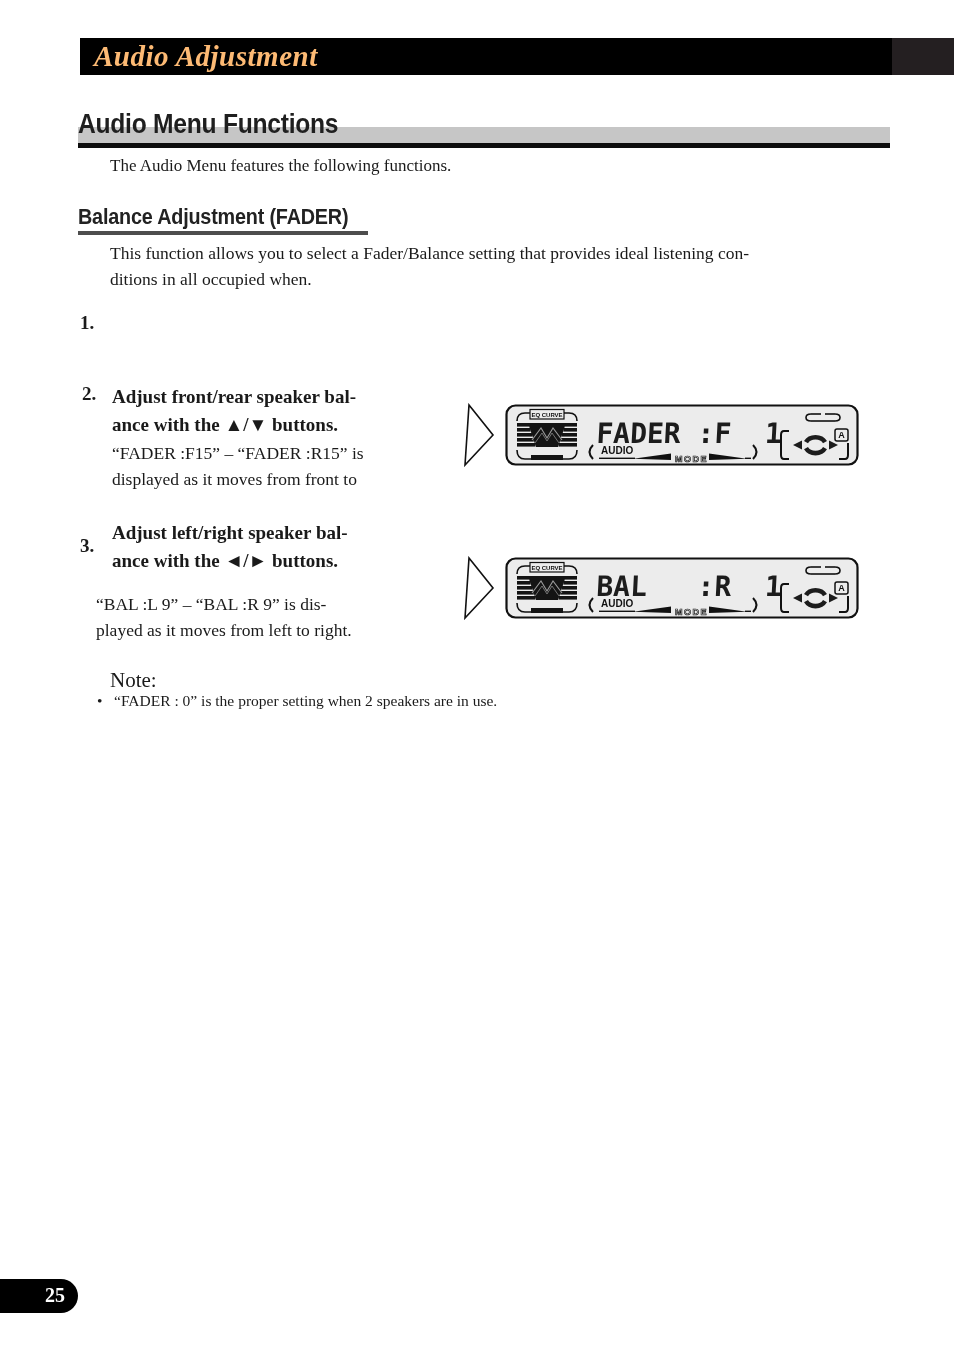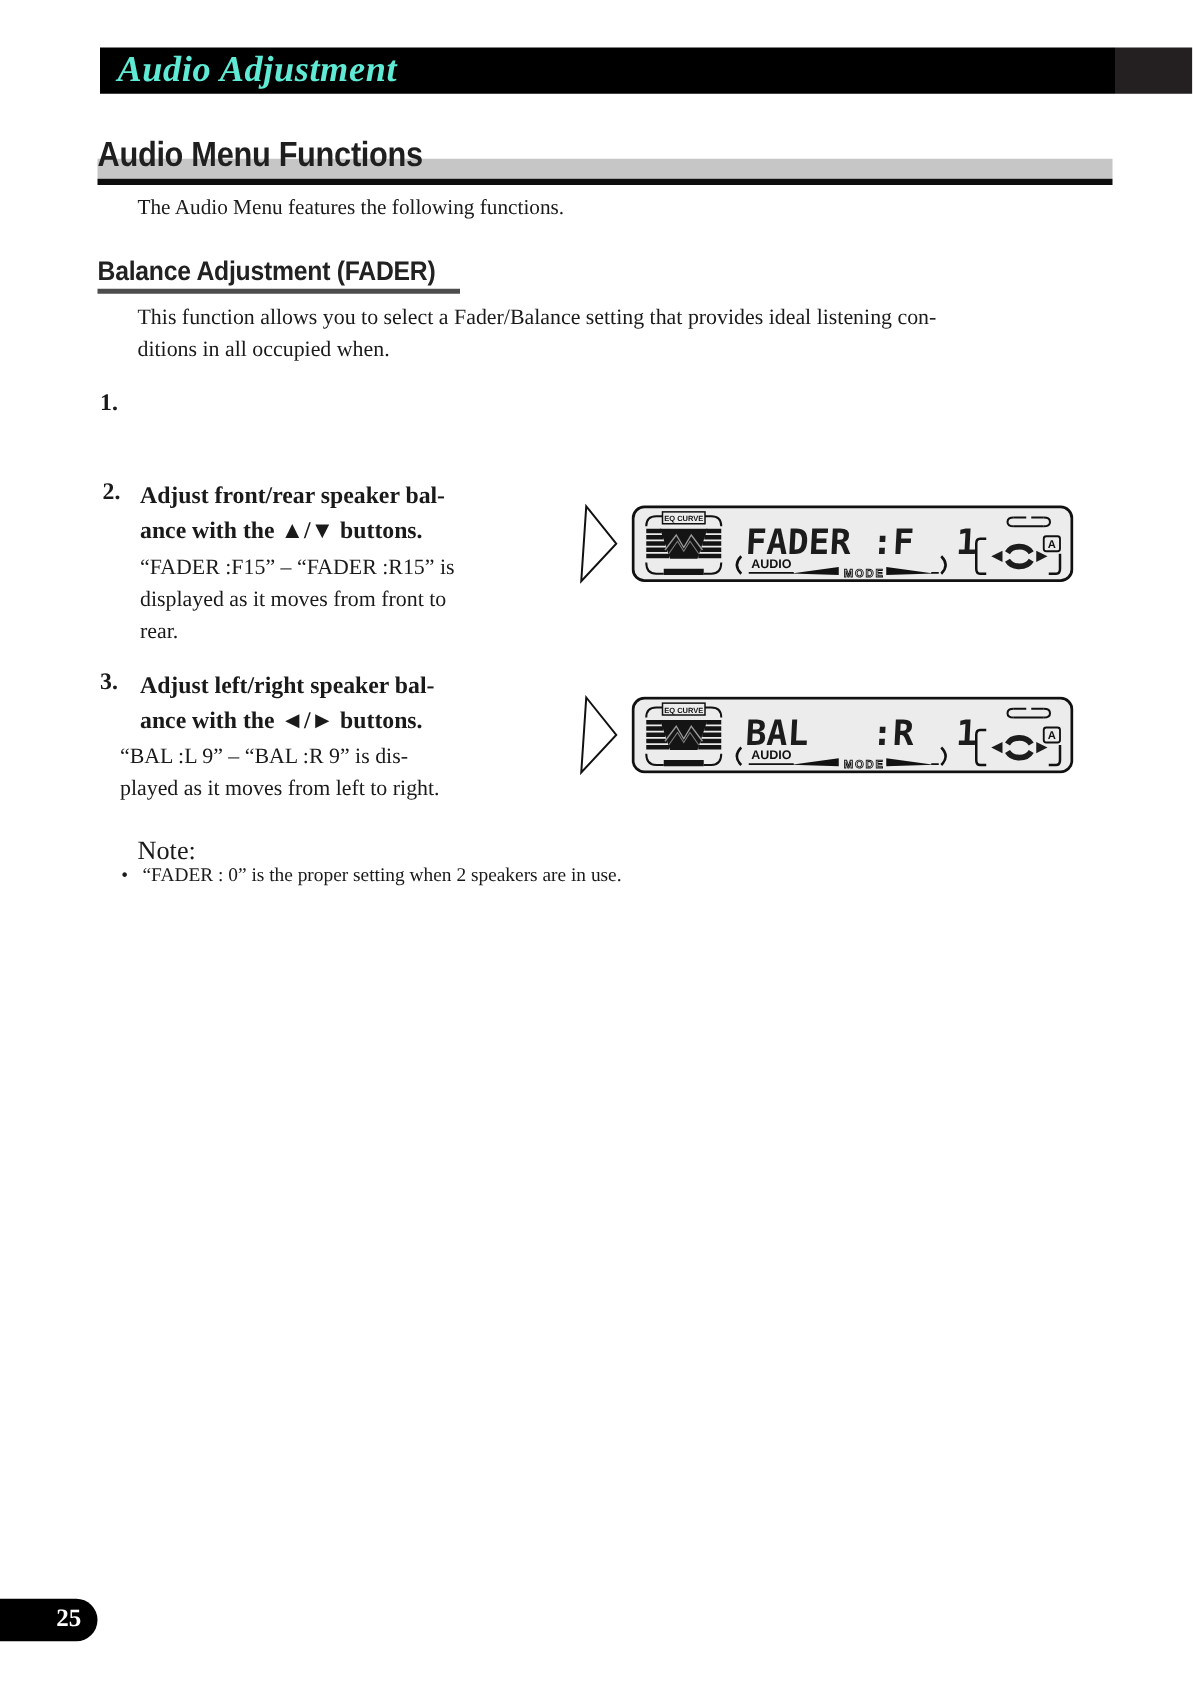--- a/index.html
+++ b/index.html
@@ -9,21 +9,21 @@
   }
   
   .header-bar{
     position:absolute;left:80px;top:38px;width:812px;height:37px;background:#000;
   }
   .header-tab{
     position:absolute;left:892px;top:38px;width:62px;height:37px;background:#241f21;
   }
   .header-title{
     position:absolute;left:14px;top:1px;height:35px;line-height:35px;
-    color:#5eead4;font-size:29px;font-weight:bold;font-style:italic;
+    color:#fdba74;font-size:29px;font-weight:bold;font-style:italic;
     font-family:"Liberation Serif","DejaVu Serif",serif;letter-spacing:0.5px;white-space:nowrap;
   }
   
   .section-band{position:absolute;left:78px;top:127px;width:812px;height:16px;background:#c6c6c6;}
   .section-rule{position:absolute;left:78px;top:143px;width:812px;height:5px;background:#0d0d0d;}
   .section-title{
     position:absolute;left:78px;top:108px;font-size:28px;font-weight:bold;
     font-family:"Liberation Sans","DejaVu Sans",sans-serif;color:#1f1f1f;
     transform:scaleX(0.88);transform-origin:left top;white-space:nowrap;letter-spacing:-0.3px;
   }
@@ -89,21 +89,20 @@
   <div class="step-num" style="left:80px;top:312px;">1.</div>
 
   <div class="step-num" style="left:82px;top:383px;">2.</div>
   <div class="step-bold" style="left:112px;top:383px;">
     <div>Adjust front/rear speaker bal-</div>
     <div>ance with the ▲/▼ buttons.</div>
   </div>
   <div class="step-detail" style="left:112px;top:441px;">
     <div>“FADER :F15” – “FADER :R15” is</div>
     <div>displayed as it moves from front to</div>
-    <div>rear.</div>
   </div>
 
   <svg class="pointer-arrow" style="left:463px;top:403px;" viewBox="0 0 32 64">
     <polygon points="6,2 30,32 2,62" fill="#ffffff" stroke="#111" stroke-width="1.6"></polygon>
   </svg>
   <svg class="stereo-display" style="left:505px;top:404px;" viewBox="0 0 354 62">
     <rect x="1.5" y="1.5" width="351" height="59" rx="9" fill="#ececec" stroke="#111" stroke-width="2.2"></rect>
     <g transform="translate(12,5)">
       <path d="M0,12 Q0,4 8,4 L13,4" fill="none" stroke="#111" stroke-width="1.6"></path>
       <path d="M47,4 L52,4 Q60,4 60,12" fill="none" stroke="#111" stroke-width="1.6"></path>
@@ -150,21 +149,21 @@
       <path d="M301,38.2 A10.5,8.5 0 0 1 320,38.2" fill="none" stroke="#1c1c1c" stroke-width="4.6"></path>
       <path d="M301,44.2 A10.5,8.5 0 0 0 320,44.2" fill="none" stroke="#1c1c1c" stroke-width="4.6"></path>
       <polygon points="324,36.5 333,41 324,45.5" fill="#1c1c1c"></polygon>
       <rect x="330" y="25" width="13" height="12" rx="2" fill="#ececec" stroke="#111" stroke-width="1.5"></rect>
       <text x="336.5" y="34" font-size="9" font-weight="bold" text-anchor="middle" fill="#111">A</text>
       <path d="M343,39 L343,51 Q343,55 340,55 L334,55" fill="none" stroke="#111" stroke-width="2"></path>
     </g>
   </svg>
 
   <div class="step-num" style="left:80px;top:535px;">3.</div>
-  <div class="step-bold" style="left:112px;top:535px;">
+  <div class="step-bold" style="left:112px;top:519px;">
     <div>Adjust left/right speaker bal-</div>
     <div>ance with the ◄/► buttons.</div>
   </div>
   <div class="step-detail" style="left:96px;top:592px;">
     <div>“BAL :L 9” – “BAL :R 9” is dis-</div>
     <div>played as it moves from left to right.</div>
   </div>
 
   <svg class="pointer-arrow" style="left:463px;top:556px;" viewBox="0 0 32 64">
     <polygon points="6,2 30,32 2,62" fill="#ffffff" stroke="#111" stroke-width="1.6"></polygon>

